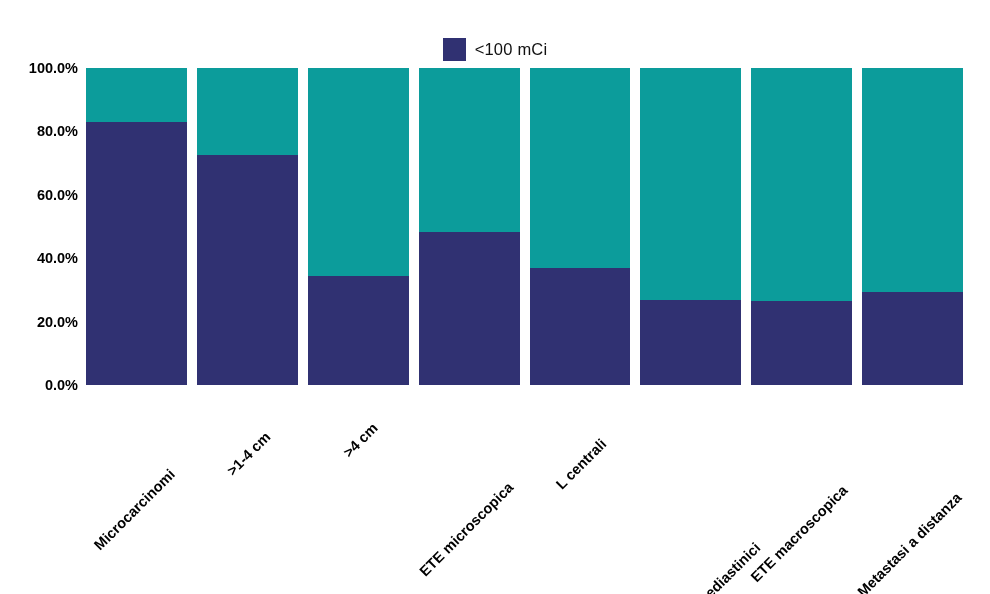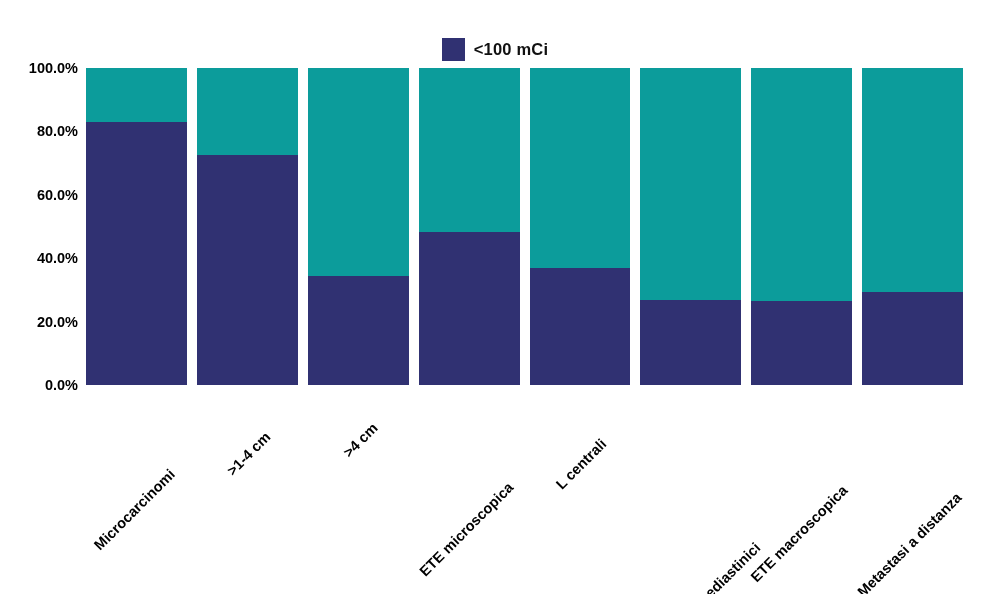--- a/index.html
+++ b/index.html
@@ -39,21 +39,21 @@
     align-items: center;
     gap: 9px;
   }
   .legend-swatch {
     width: 23px;
     height: 23px;
     flex: 0 0 auto;
   }
   .legend-label {
     font-size: 16.5px;
-    font-weight: bold;
+    font-weight: normal;
     color: #111111;
     letter-spacing: 0.2px;
     white-space: nowrap;
     line-height: 1;
   }
 
   
   #plot {
     position: absolute;
     left: 86px;

